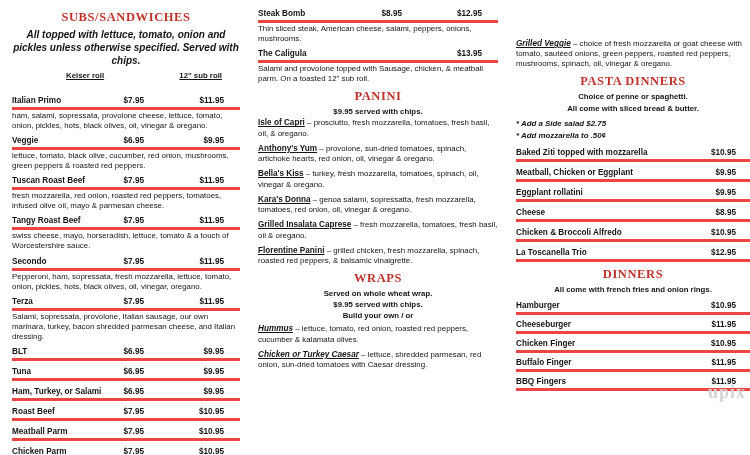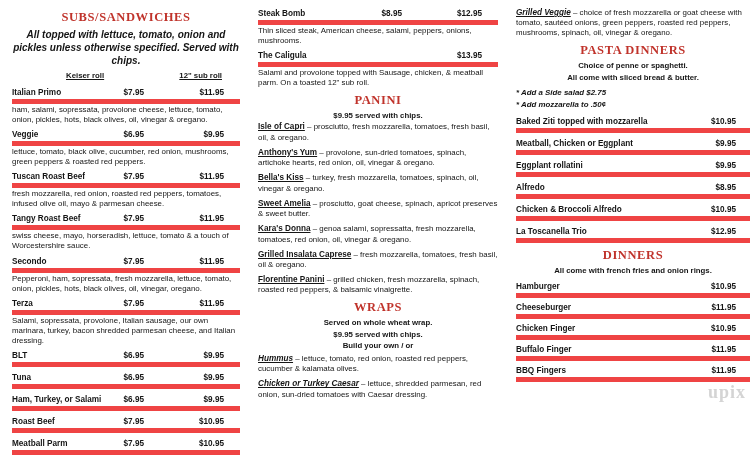--- a/index.html
+++ b/index.html
@@ -13,21 +13,21 @@
   .page {
     position:relative;
     width:750px; height:439px;
     padding:8px 10px 4px 12px;
     display:flex; gap:18px;
     background:#ffffff;
   }
   .col { flex:0 0 auto; }
   .col.left  { width:228px; }
   .col.mid   { width:240px; }
-  .col.right { width:234px; }
+  .col.right { width:234px;margin-top:31px; }
 
   .sec-title {
     text-align:center;
     font-family:"Liberation Serif","DejaVu Serif",serif;
     font-weight:bold;
     font-size:12.5px;
     letter-spacing:.6px;
     color:#c0332b;
     margin:2px 0 3px 0;
   }
@@ -40,28 +40,28 @@
   .cnote {
     text-align:center;
     font-size:7.8px; line-height:1.3;
     font-weight:bold;
     margin-bottom:1px;
   }
   .hdr-row {
     display:flex; justify-content:space-between;
     padding:0 18px 0 54px;
     font-size:7.8px; font-weight:bold;
-    margin-bottom:7px;
+    margin-bottom:15px;
   }
   .hdr-row .ph { text-decoration:underline; }
 
   .item { margin-bottom:4px; }
   .row {
     display:flex; align-items:baseline;
-    border-bottom:5px solid #ef4444;
+    border-bottom:3px solid #ef4444;
     font-weight:bold; font-size:8.2px; line-height:1.35;
     padding-bottom:1px;
   }
   .row .nm { flex:1 1 auto; min-width:0; }
   .row .pr { flex:0 0 auto; text-align:right; }
   .row .p1 { width:34px; }
   .row .p2 { width:96px; padding-right:16px; }
   .row .pone { width:60px; padding-right:14px; }
   .desc {
     font-size:7.9px; line-height:1.27;
@@ -280,24 +280,20 @@
           <p class="pitem">
             <span class="nm">Anthony's Yum</span>
             <span class="d">– provolone, sun-dried tomatoes, spinach, artichoke hearts, red onion, oil, vinegar &amp; oregano.</span>
           </p>
 
           <p class="pitem">
             <span class="nm">Bella's Kiss</span>
             <span class="d">– turkey, fresh mozzarella, tomatoes, spinach, oil, vinegar &amp; oregano.</span>
           </p>
 
-          <p class="pitem">
-            <span class="nm">Sweet Amelia</span>
-            <span class="d">– prosciutto, goat cheese, spinach, apricot preserves &amp; sweet butter.</span>
-          </p>
 
           <p class="pitem">
             <span class="nm">Kara's Donna</span>
             <span class="d">– genoa salami, sopressatta, fresh mozzarella, tomatoes, red onion, oil, vinegar &amp; oregano.</span>
           </p>
 
           <p class="pitem">
             <span class="nm">Grilled Insalata Caprese</span>
             <span class="d">– fresh mozzarella, tomatoes, fresh basil, oil &amp; oregano.</span>
           </p>
@@ -378,21 +374,21 @@
           <div class="item">
             <div class="row">
               <span class="nm">Eggplant rollatini</span>
               <span class="pr pone">$9.95</span>
             </div>
             <div class="desc"></div>
           </div>
 
           <div class="item">
             <div class="row">
-              <span class="nm">Alfredo</span>
+              <span class="nm">Cheese</span>
               <span class="pr pone">$8.95</span>
             </div>
             <div class="desc"></div>
           </div>
 
           <div class="item">
             <div class="row">
               <span class="nm">Chicken &amp; Broccoli Alfredo</span>
               <span class="pr pone">$10.95</span>
             </div>

